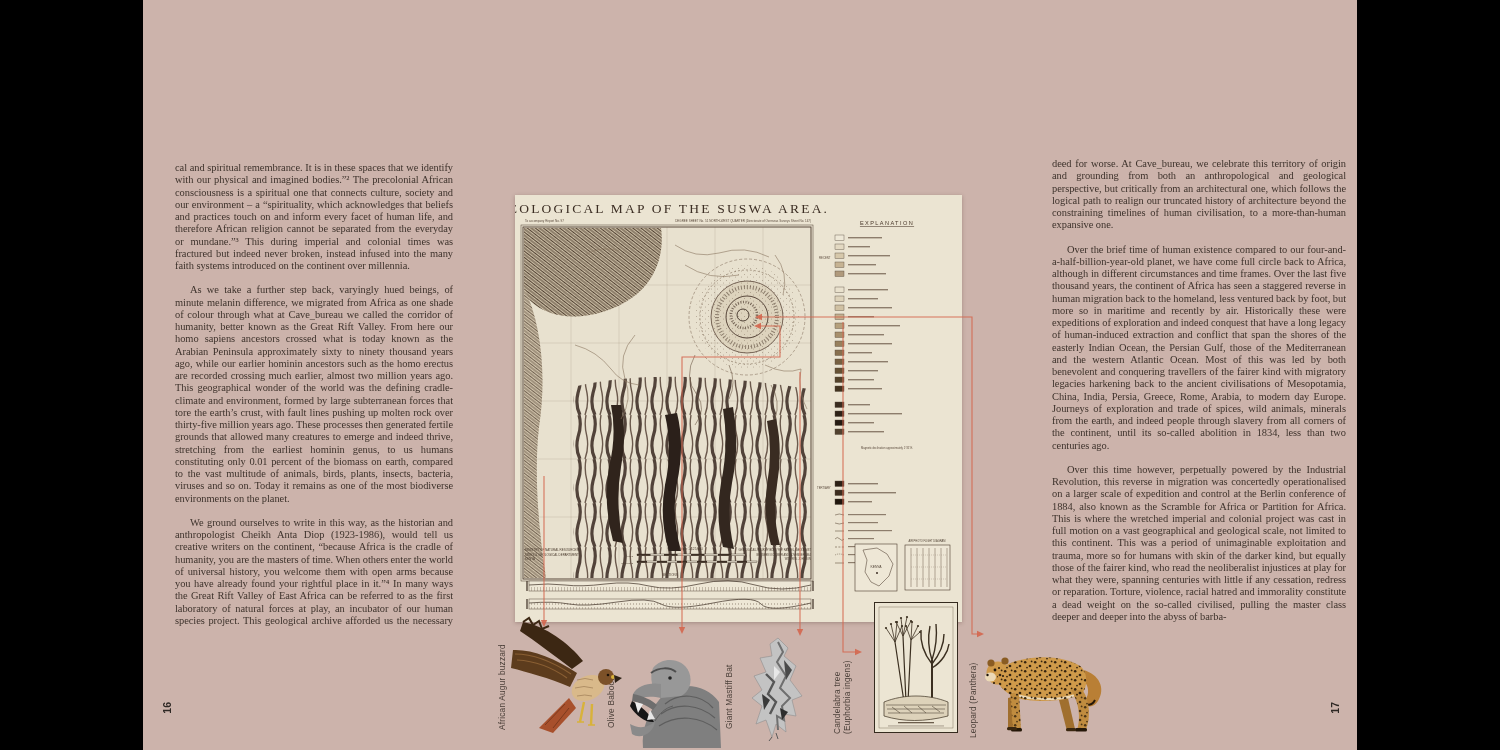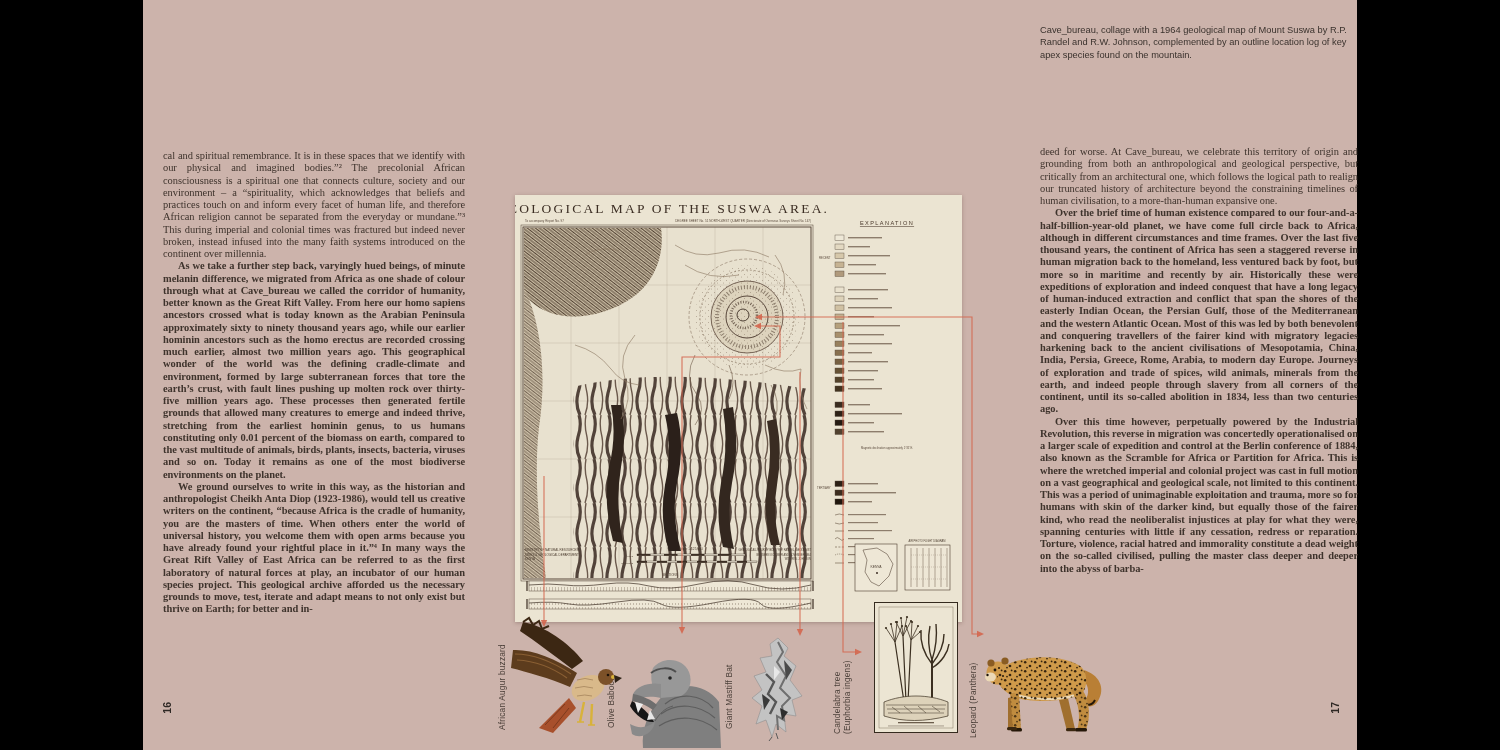--- a/index.html
+++ b/index.html
@@ -4,22 +4,22 @@
 <style>
   html,body{margin:0;padding:0;background:#000;}
   #stage{position:relative;width:1500px;height:750px;background:#000;overflow:hidden;}
   #spread{position:absolute;left:143px;top:0;width:1214px;height:750px;background:#ccb3ab;}
   .letterbox{position:absolute;top:0;width:143px;height:750px;background:#000;}
   #lb-l{left:0}#lb-r{right:0}
 
   .col{position:absolute;width:302px;height:478px;overflow:hidden;
        font-family:"Liberation Serif",serif;font-size:10.45px;line-height:12.25px;
        color:#3e332c;text-align:justify;letter-spacing:-0.05px;}
-  .col p{margin:0;}
-  .col p + p{text-indent:15px;font-weight:bold;}
+  .col p{margin:12px;}
+  .col p + p{text-indent:15px;}
   #left-col{left:20px;top:150px;}
   #right-col{left:897px;top:146px;width:318px;}
 
   #top-caption{position:absolute;left:897px;top:24px;width:308px;
        font-family:"Liberation Sans",sans-serif;font-size:9.3px;line-height:12.4px;
        color:#3a322d;}
 
   .folio{position:absolute;font-family:"Liberation Sans",sans-serif;font-weight:bold;
        font-size:10.5px;color:#2e2824;writing-mode:vertical-rl;transform:rotate(180deg);}
   #folio-16{left:18px;top:702px;}
@@ -50,21 +50,20 @@
 </style>
 </head>
 <body>
 
 <div id="stage">
   <div class="letterbox" id="lb-l"></div>
   <div class="letterbox" id="lb-r"></div>
 
   <div id="spread">
 
-    <div id="top-caption">Cave_bureau, collage with a 1964 geological map of Mount Suswa by R.P. Randel and R.W. Johnson, complemented by an outline location log of key apex species found on the mountain.</div>
 
     <div class="folio" id="folio-16">16</div>
     <div class="folio" id="folio-17">17</div>
 
     <div class="col" id="left-col">
       <p>cal and spiritual remembrance. It is in these spaces that we identify with our physical and imagined bodies.”² The precolonial African consciousness is a spiritual one that connects culture, society and our environment – a “spirituality, which acknowledges that beliefs and practices touch on and inform every facet of human life, and therefore African religion cannot be separated from the everyday or mundane.”³ This during imperial and colonial times was fractured but indeed never broken, instead infused into the many faith systems introduced on the continent over millennia.</p>
       <p>As we take a further step back, varyingly hued beings, of minute melanin difference, we migrated from Africa as one shade of colour through what at Cave_bureau we called the corridor of humanity, better known as the Great Rift Valley. From here our homo sapiens ancestors crossed what is today known as the Arabian Peninsula approximately sixty to ninety thousand years ago, while our earlier hominin ancestors such as the homo erectus are recorded crossing much earlier, almost two million years ago. This geographical wonder of the world was the defining cradle-climate and environment, formed by large subterranean forces that tore the earth’s crust, with fault lines pushing up molten rock over thirty-five million years ago. These processes then generated fertile grounds that allowed many creatures to emerge and indeed thrive, stretching from the earliest hominin genus, to us humans constituting only 0.01 percent of the biomass on earth, compared to the vast multitude of animals, birds, plants, insects, bacteria, viruses and so on. Today it remains as one of the most biodiverse environments on the planet.</p>
       <p>We ground ourselves to write in this way, as the historian and anthropologist Cheikh Anta Diop (1923-1986), would tell us creative writers on the continent, “because Africa is the cradle of humanity, you are the masters of time. When others enter the world of universal history, you welcome them with open arms because you have already found your rightful place in it.”⁴ In many ways the Great Rift Valley of East Africa can be referred to as the first laboratory of natural forces at play, an incubator of our human species project. This geological archive afforded us the necessary grounds to move, test, iterate and adapt means to not only exist but thrive on Earth; for better and in-</p>
     </div>
 

